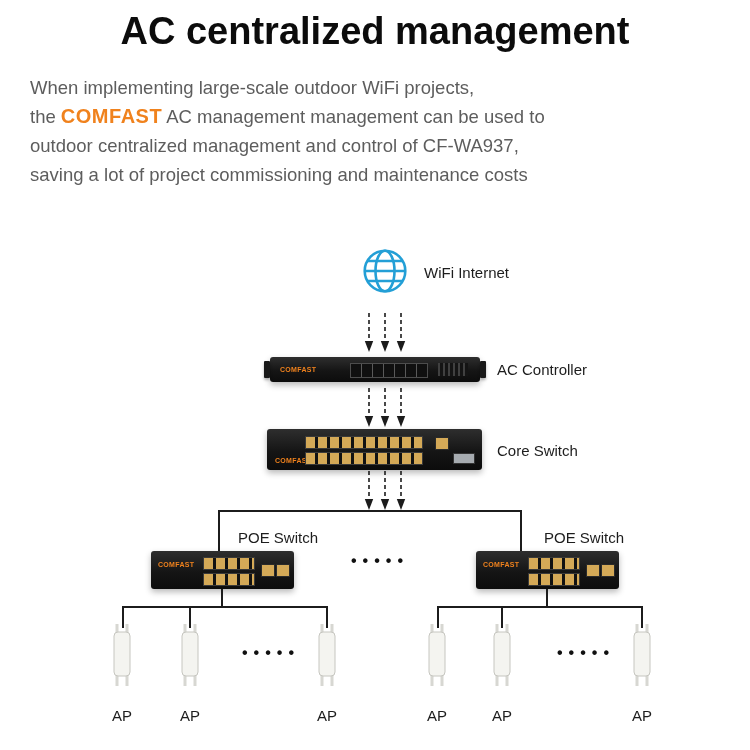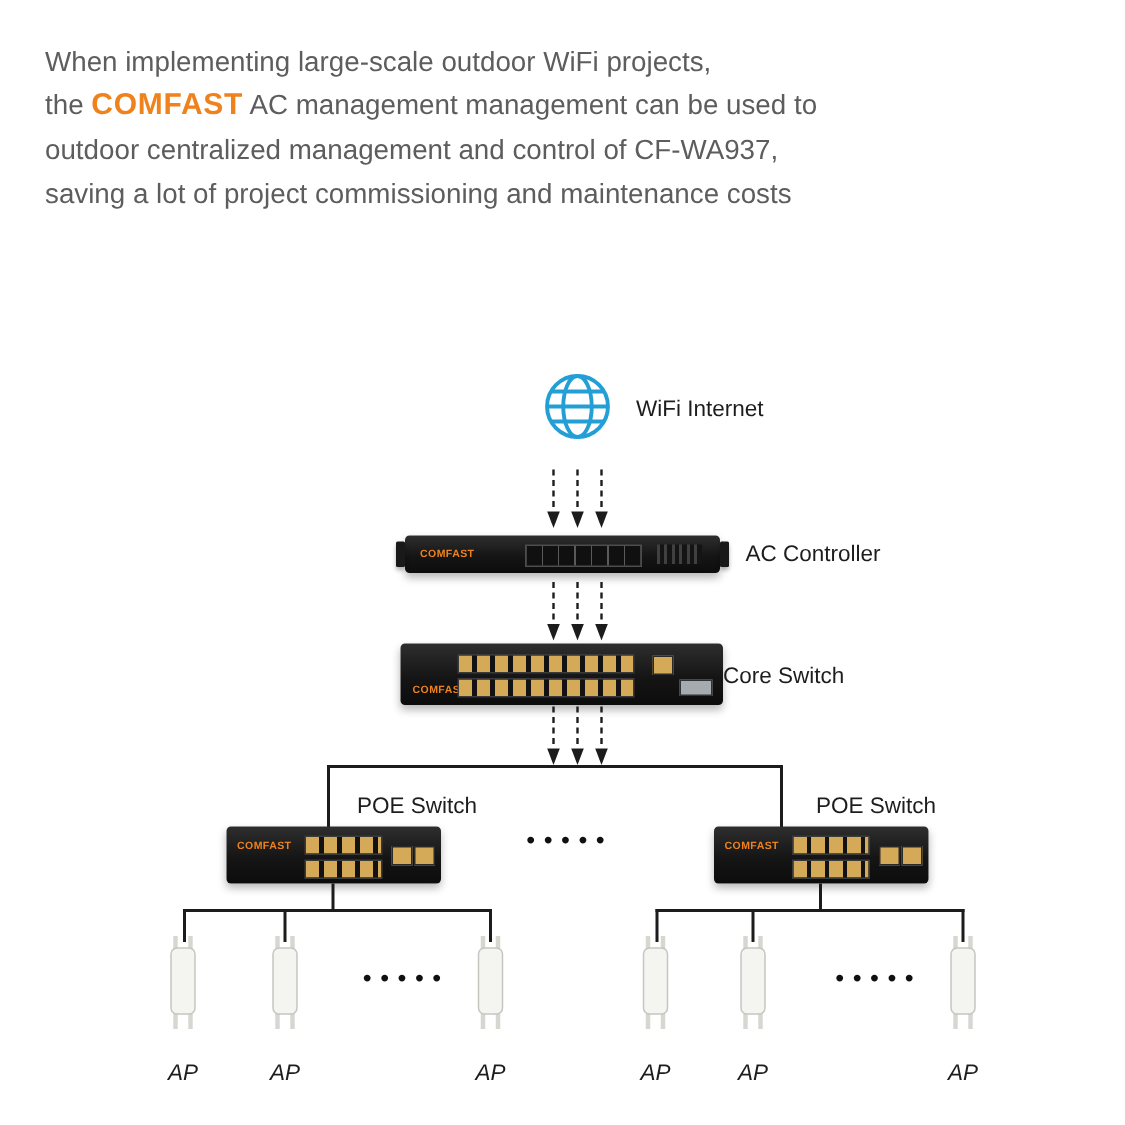--- a/index.html
+++ b/index.html
@@ -16,28 +16,29 @@
   .device{position:absolute;background:linear-gradient(180deg,#2e2e2e 0%,#151515 55%,#0c0c0c 100%);border-radius:3px;box-shadow:0 3px 6px rgba(0,0,0,0.28);}
   .ear{position:absolute;top:4px;width:6px;height:17px;background:#191919;border-radius:1px;box-shadow:0 2px 3px rgba(0,0,0,.3);}
   .dev-brand{position:absolute;font-size:7px;font-weight:bold;color:#f0821d;letter-spacing:0.3px;line-height:8px;}
   .ac-ports{position:absolute;left:80px;top:6px;width:76px;height:13px;border:1px solid #4d4d4d;background:repeating-linear-gradient(90deg,#101010 0 10px,#5a5a5a 10px 11px);}
   .ac-vents{position:absolute;right:12px;top:6px;width:30px;height:13px;background:repeating-linear-gradient(90deg,#404040 0 2px,#141414 2px 5px);}
   .portgrid{position:absolute;}
   .port-row{height:11px;margin-bottom:3px;border:1px solid #3a3a3a;background:repeating-linear-gradient(90deg,#d4a957 0 9px,#121212 9px 12px);}
   .port-single{position:absolute;width:12px;height:11px;background:#d4a957;border:1px solid #2a2a2a;}
   .sfp{position:absolute;width:20px;height:9px;background:#a6abb0;border:1px solid #333;}
   .ap{position:absolute;width:22px;height:62px;}
-  .ap-label{position:absolute;width:30px;text-align:center;font-size:15px;color:#1d1d1d;font-style:italic;}
+  .ap-label{position:absolute;width:30px;text-align:center;font-size:15px;color:#1d1d1d;}
 </style>
 </head>
 <body>
 
 <div class="page">
 
   <h1 class="title">
+    <span class="title-line">AC centralized management</span>
   </h1>
 
   <p class="intro">
     <span>When implementing large-scale outdoor WiFi projects,</span><br>
     <span>the</span>
     <span class="brand-inline">COMFAST</span>
     <span>AC management management can be used to</span><br>
     <span>outdoor centralized management and control of CF-WA937,</span><br>
     <span>saving a lot of project commissioning and maintenance costs</span>
   </p>
@@ -90,21 +91,21 @@
 
   <div class="device" style="left:267px;top:429px;width:215px;height:41px">
     <span class="dev-brand" style="left:8px;bottom:5px">COMFAST</span>
     <div class="portgrid" style="left:38px;top:7px;width:118px">
       <div class="port-row"></div>
       <div class="port-row"></div>
     </div>
     <span class="port-single" style="left:168px;top:8px"></span>
     <span class="sfp" style="left:186px;top:24px"></span>
   </div>
-  <div class="label" style="left:482px;top:442px">Core Switch</div>
+  <div class="label" style="left:497px;top:442px">Core Switch</div>
 
   <svg class="abs" style="left:361px;top:470px" width="48" height="40" viewBox="0 0 48 40">
     <g stroke="#1c1c1c" stroke-width="1.6" stroke-dasharray="4 3">
       <line x1="8" y1="1" x2="8" y2="29"></line>
         <line x1="24" y1="1" x2="24" y2="29"></line>
         <line x1="40" y1="1" x2="40" y2="29"></line>
     </g>
     <g fill="#1c1c1c">
       <polygon points="8,40 3.8,29 12.2,29"></polygon>
         <polygon points="24,40 19.8,29 28.2,29"></polygon>

